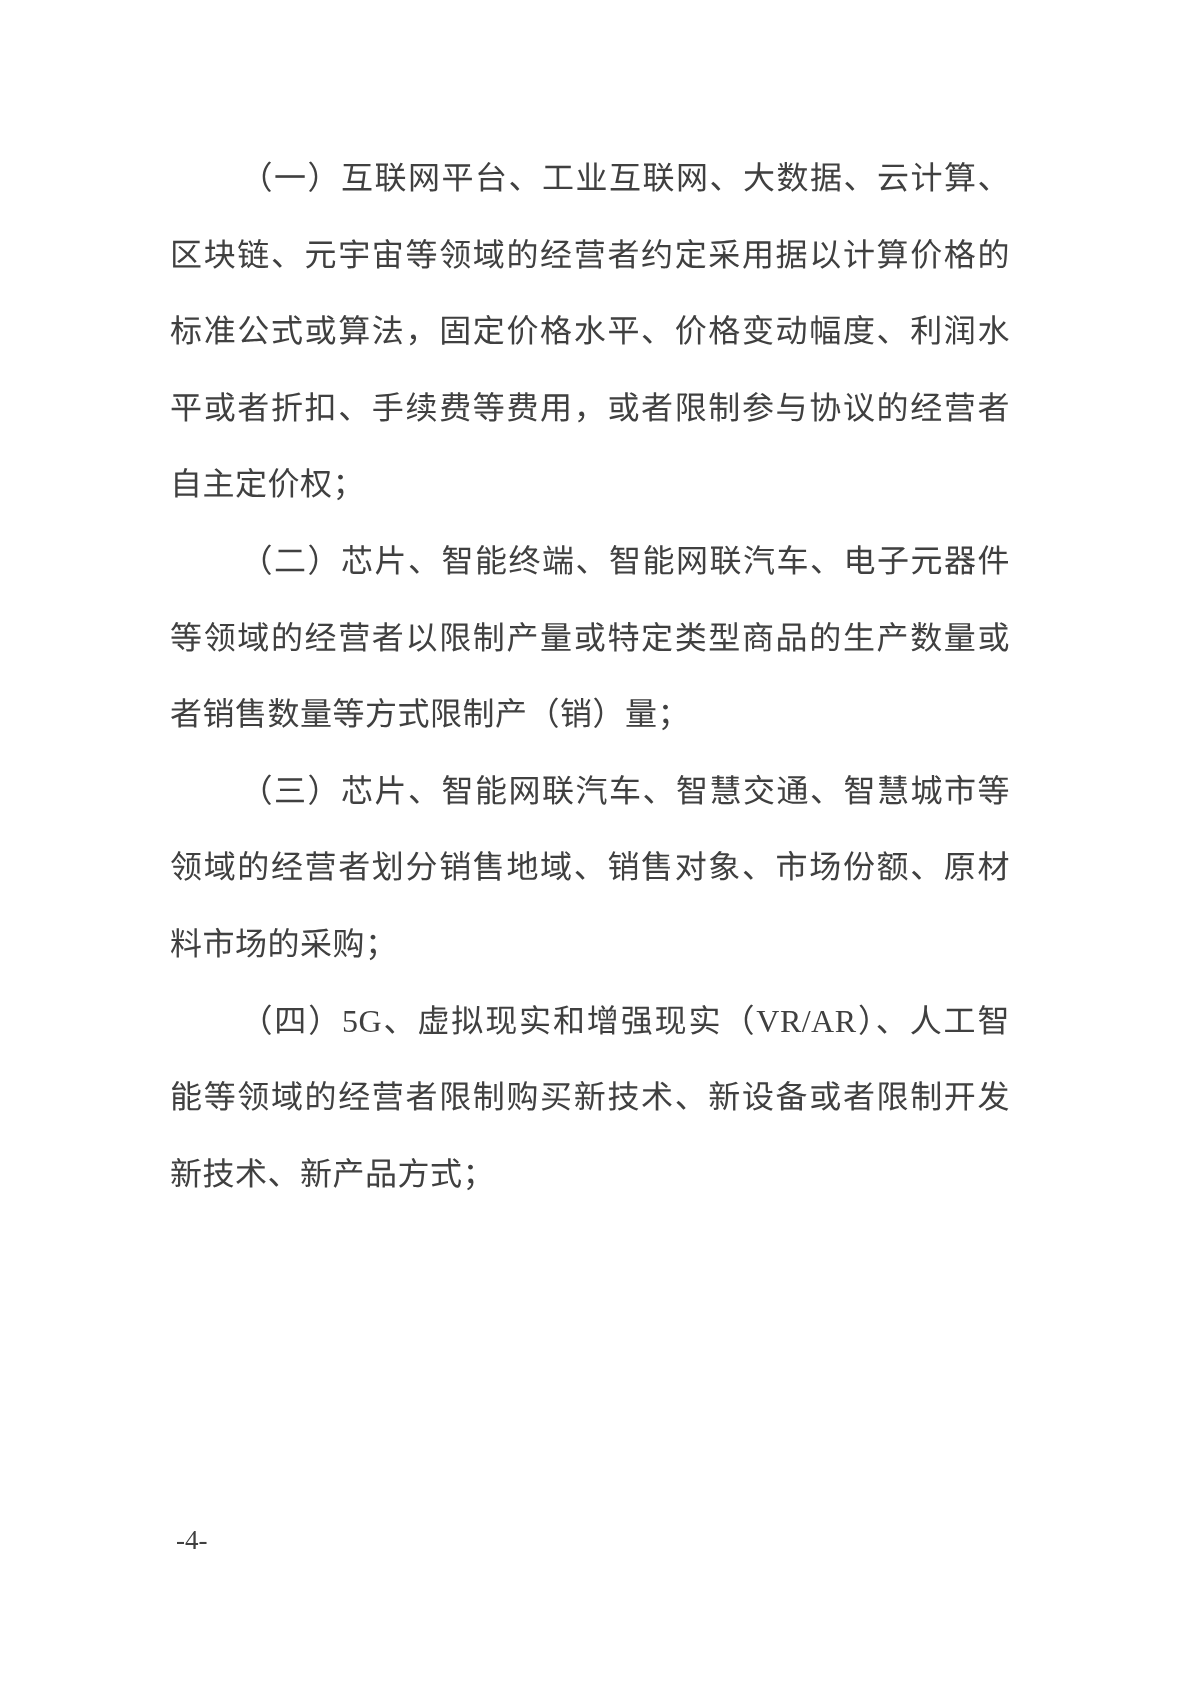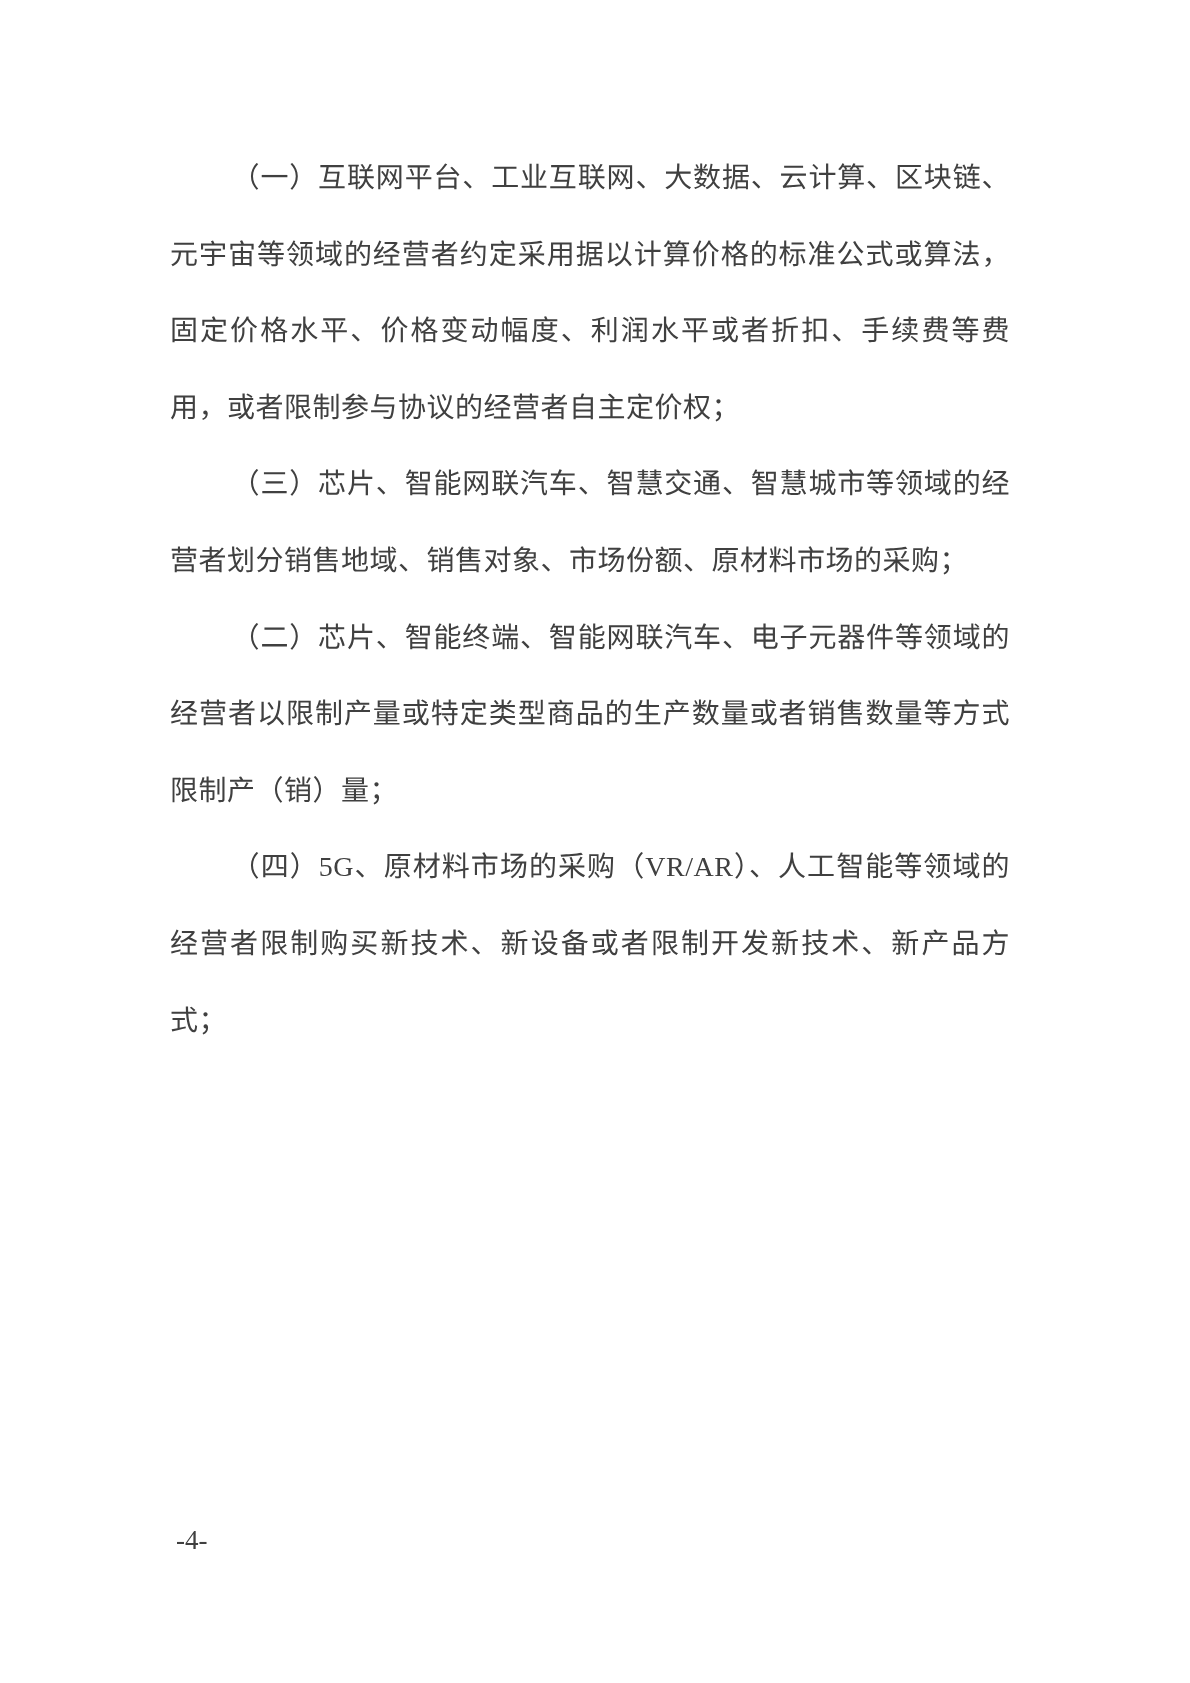--- a/index.html
+++ b/index.html
@@ -14,21 +14,21 @@
     background: #ffffff;
     overflow: hidden;
     font-family: "Liberation Serif", "DejaVu Serif", serif;
     color: #404040;
   }
   .content {
     position: absolute;
     left: 170px;
     top: 140px;
     width: 840px;
-    font-size: 28px;
+    font-size: 32px;
     line-height: 76.6px;
     text-align: justify;
     letter-spacing: 0.5px;
   }
   .para {
     margin: 0;
     padding: 0;
     text-indent: 2.2em;
   }
   .footer {
@@ -39,20 +39,20 @@
     line-height: 32px;
     color: #404040;
   }
 </style>
 </head>
 <body>
 
 <div class="page">
   <main class="content">
     <p class="para">（一）互联网平台、工业互联网、大数据、云计算、区块链、元宇宙等领域的经营者约定采用据以计算价格的标准公式或算法，固定价格水平、价格变动幅度、利润水平或者折扣、手续费等费用，或者限制参与协议的经营者自主定价权；</p>
+    <p class="para">（二）芯片、智能终端、智能网联汽车、电子元器件等领域的经营者以限制产量或特定类型商品的生产数量或者销售数量等方式限制产（销）量；</p>
     <p class="para">（三）芯片、智能网联汽车、智慧交通、智慧城市等领域的经营者划分销售地域、销售对象、市场份额、原材料市场的采购；</p>
-    <p class="para">（二）芯片、智能终端、智能网联汽车、电子元器件等领域的经营者以限制产量或特定类型商品的生产数量或者销售数量等方式限制产（销）量；</p>
-    <p class="para">（四）5G、原材料市场的采购（VR/AR）、人工智能等领域的经营者限制购买新技术、新设备或者限制开发新技术、新产品方式；</p>
+    <p class="para">（四）5G、虚拟现实和增强现实（VR/AR）、人工智能等领域的经营者限制购买新技术、新设备或者限制开发新技术、新产品方式；</p>
   </main>
   <footer class="footer">
     <span>-4-</span>
   </footer>
 </div>
 
 </body></html>

